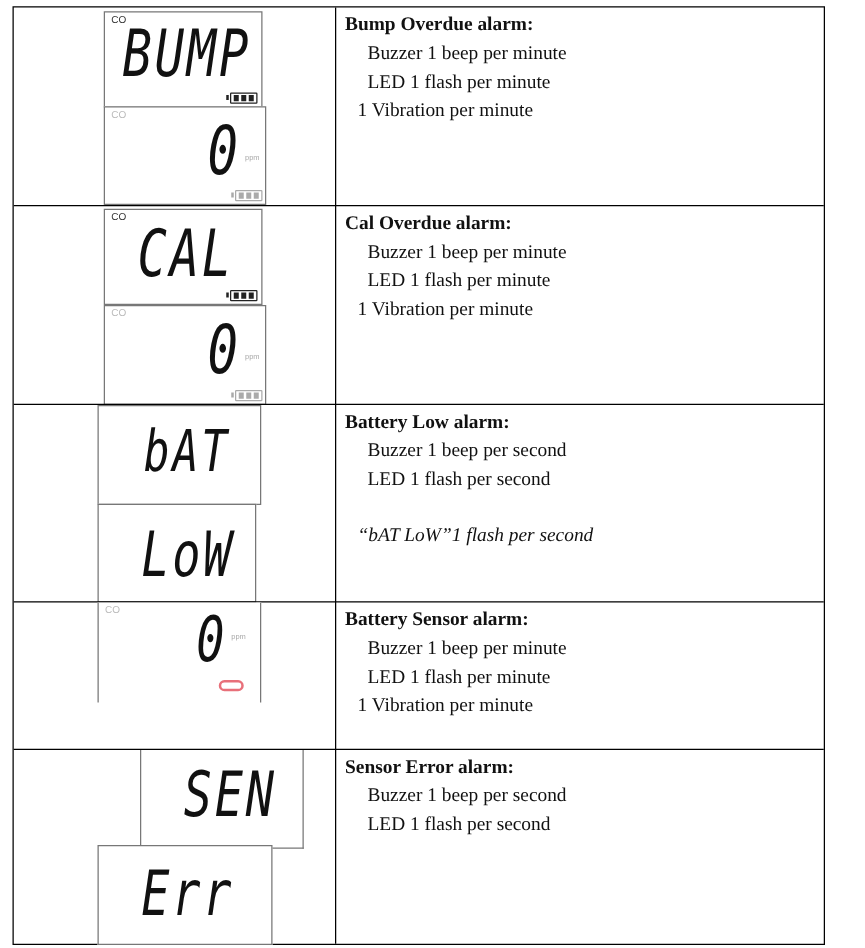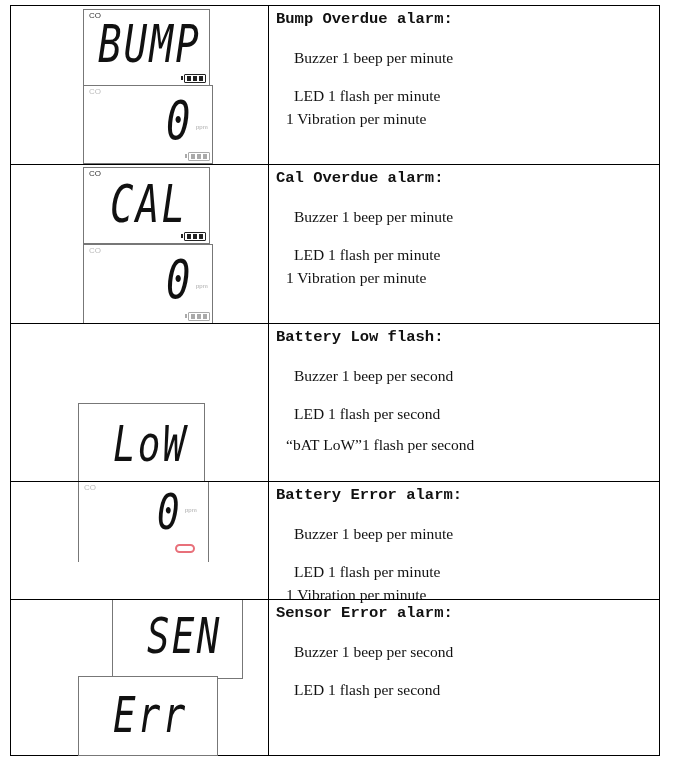--- a/index.html
+++ b/index.html
@@ -2,22 +2,22 @@
 <html><head>
 <meta charset="utf-8">
 <style>
   html, body { margin:0; padding:0; background:#fff; }
   body { width:692px; height:758px; position:relative; overflow:hidden; font-family:"Liberation Serif", serif; color:#111; }
   .tbl { position:absolute; left:10px; top:5px; width:650px; height:751px; border:1.5px solid #000; box-sizing:border-box; }
   .row { position:absolute; left:0; width:100%; border-top:1.5px solid #000; box-sizing:border-box; }
   .row.first { border-top:none; }
   .col-div { position:absolute; left:257px; top:0; bottom:0; width:0; border-left:1.5px solid #000; }
   .desc { position:absolute; left:265px; top:2px; right:4px; font-size:15.5px; line-height:23px; }
-  .desc .title { font-weight:bold;font-family:Liberation Mono, monospace; }
-  .desc .l1 { padding-left:18px;margin-top:15px; }
+  .desc .title { font-weight:bold; }
+  .desc .l1 { padding-left:18px; }
   .desc .l2 { padding-left:10px; }
   .lcd { position:absolute; border:1.5px solid #777; background:#fff; box-sizing:border-box; }
   .lcd .co { position:absolute; left:5px; top:1px; font-family:"Liberation Sans", sans-serif; font-size:8px; color:#333; }
   .lcd .co.faint { color:#bbb; }
   .seg { position:absolute; font-family:"DejaVu Sans Mono", monospace; color:#111; letter-spacing:3px; transform:scaleX(0.75); transform-origin:left top; font-style:italic; }
   .unit { position:absolute; font-family:"Liberation Sans", sans-serif; font-size:6px; color:#aaa; }
   .batt { position:absolute; width:20px; height:7px; border:1.5px solid #222; border-radius:1px; }
   .batt::before { content:""; position:absolute; left:-4px; top:1px; width:2px; height:4px; background:#222; }
   .batt i { position:absolute; top:1px; width:4px; height:5px; background:#222; }
   .batt.faint { border-color:#aaa; }
@@ -81,40 +81,43 @@
     </div>
     <div class="desc">
       <div class="title">Cal Overdue alarm:</div>
       <div class="l1">Buzzer 1 beep per minute</div>
       <div class="l1">LED 1 flash per minute</div>
       <div class="l2">1 Vibration per minute</div>
     </div>
   </div>
 
   <div class="row" style="top:317px;height:158px;">
+    <div class="lcd" style="left:67px;top:0;width:131px;height:80px;">
+      <span class="seg" style="left:36px;top:10px;font-size:46px;line-height:52px;">bAT</span>
+    </div>
     <div class="lcd" style="left:67px;top:79px;width:127px;height:79px;text-decoration:underline;">
       <span class="seg" style="left:34px;top:12px;font-size:50px;line-height:56px;">LoW</span>
     </div>
     <div class="desc">
-      <div class="title">Battery Low flash:</div>
+      <div class="title">Battery Low alarm:</div>
       <div class="l1">Buzzer 1 beep per second</div>
       <div class="l1">LED 1 flash per second</div>
-      <div class="l2" style="margin-top:8px;">“bAT LoW”1 flash per second</div>
+      <div class="l2" style="margin-top:22px;font-style:italic;">“bAT LoW”1 flash per second</div>
     </div>
   </div>
 
   <div class="row" style="top:475px;height:118px;">
     <div class="lcd" style="left:67px;top:0;width:131px;height:80px;border-top:none;border-bottom:none;">
       <span class="co faint">CO</span>
       <span class="seg" style="left:78px;top:2px;font-size:50px;line-height:56px;">0</span>
       <span class="unit" style="left:106px;top:25px;">ppm</span>
       <span class="empty-batt" style="left:96px;top:62px;"></span>
     </div>
     <div class="desc">
-      <div class="title">Battery Error alarm:</div>
+      <div class="title">Battery Sensor alarm:</div>
       <div class="l1">Buzzer 1 beep per minute</div>
       <div class="l1">LED 1 flash per minute</div>
       <div class="l2">1 Vibration per minute</div>
     </div>
   </div>
 
   <div class="row" style="top:593px;height:156px;">
     <div class="lcd" style="left:62px;top:0;width:131px;height:79px;border-top:none;margin-left:39px;">
       <span class="seg" style="left:34px;top:8px;font-size:50px;line-height:56px;">SEN</span>
     </div>

